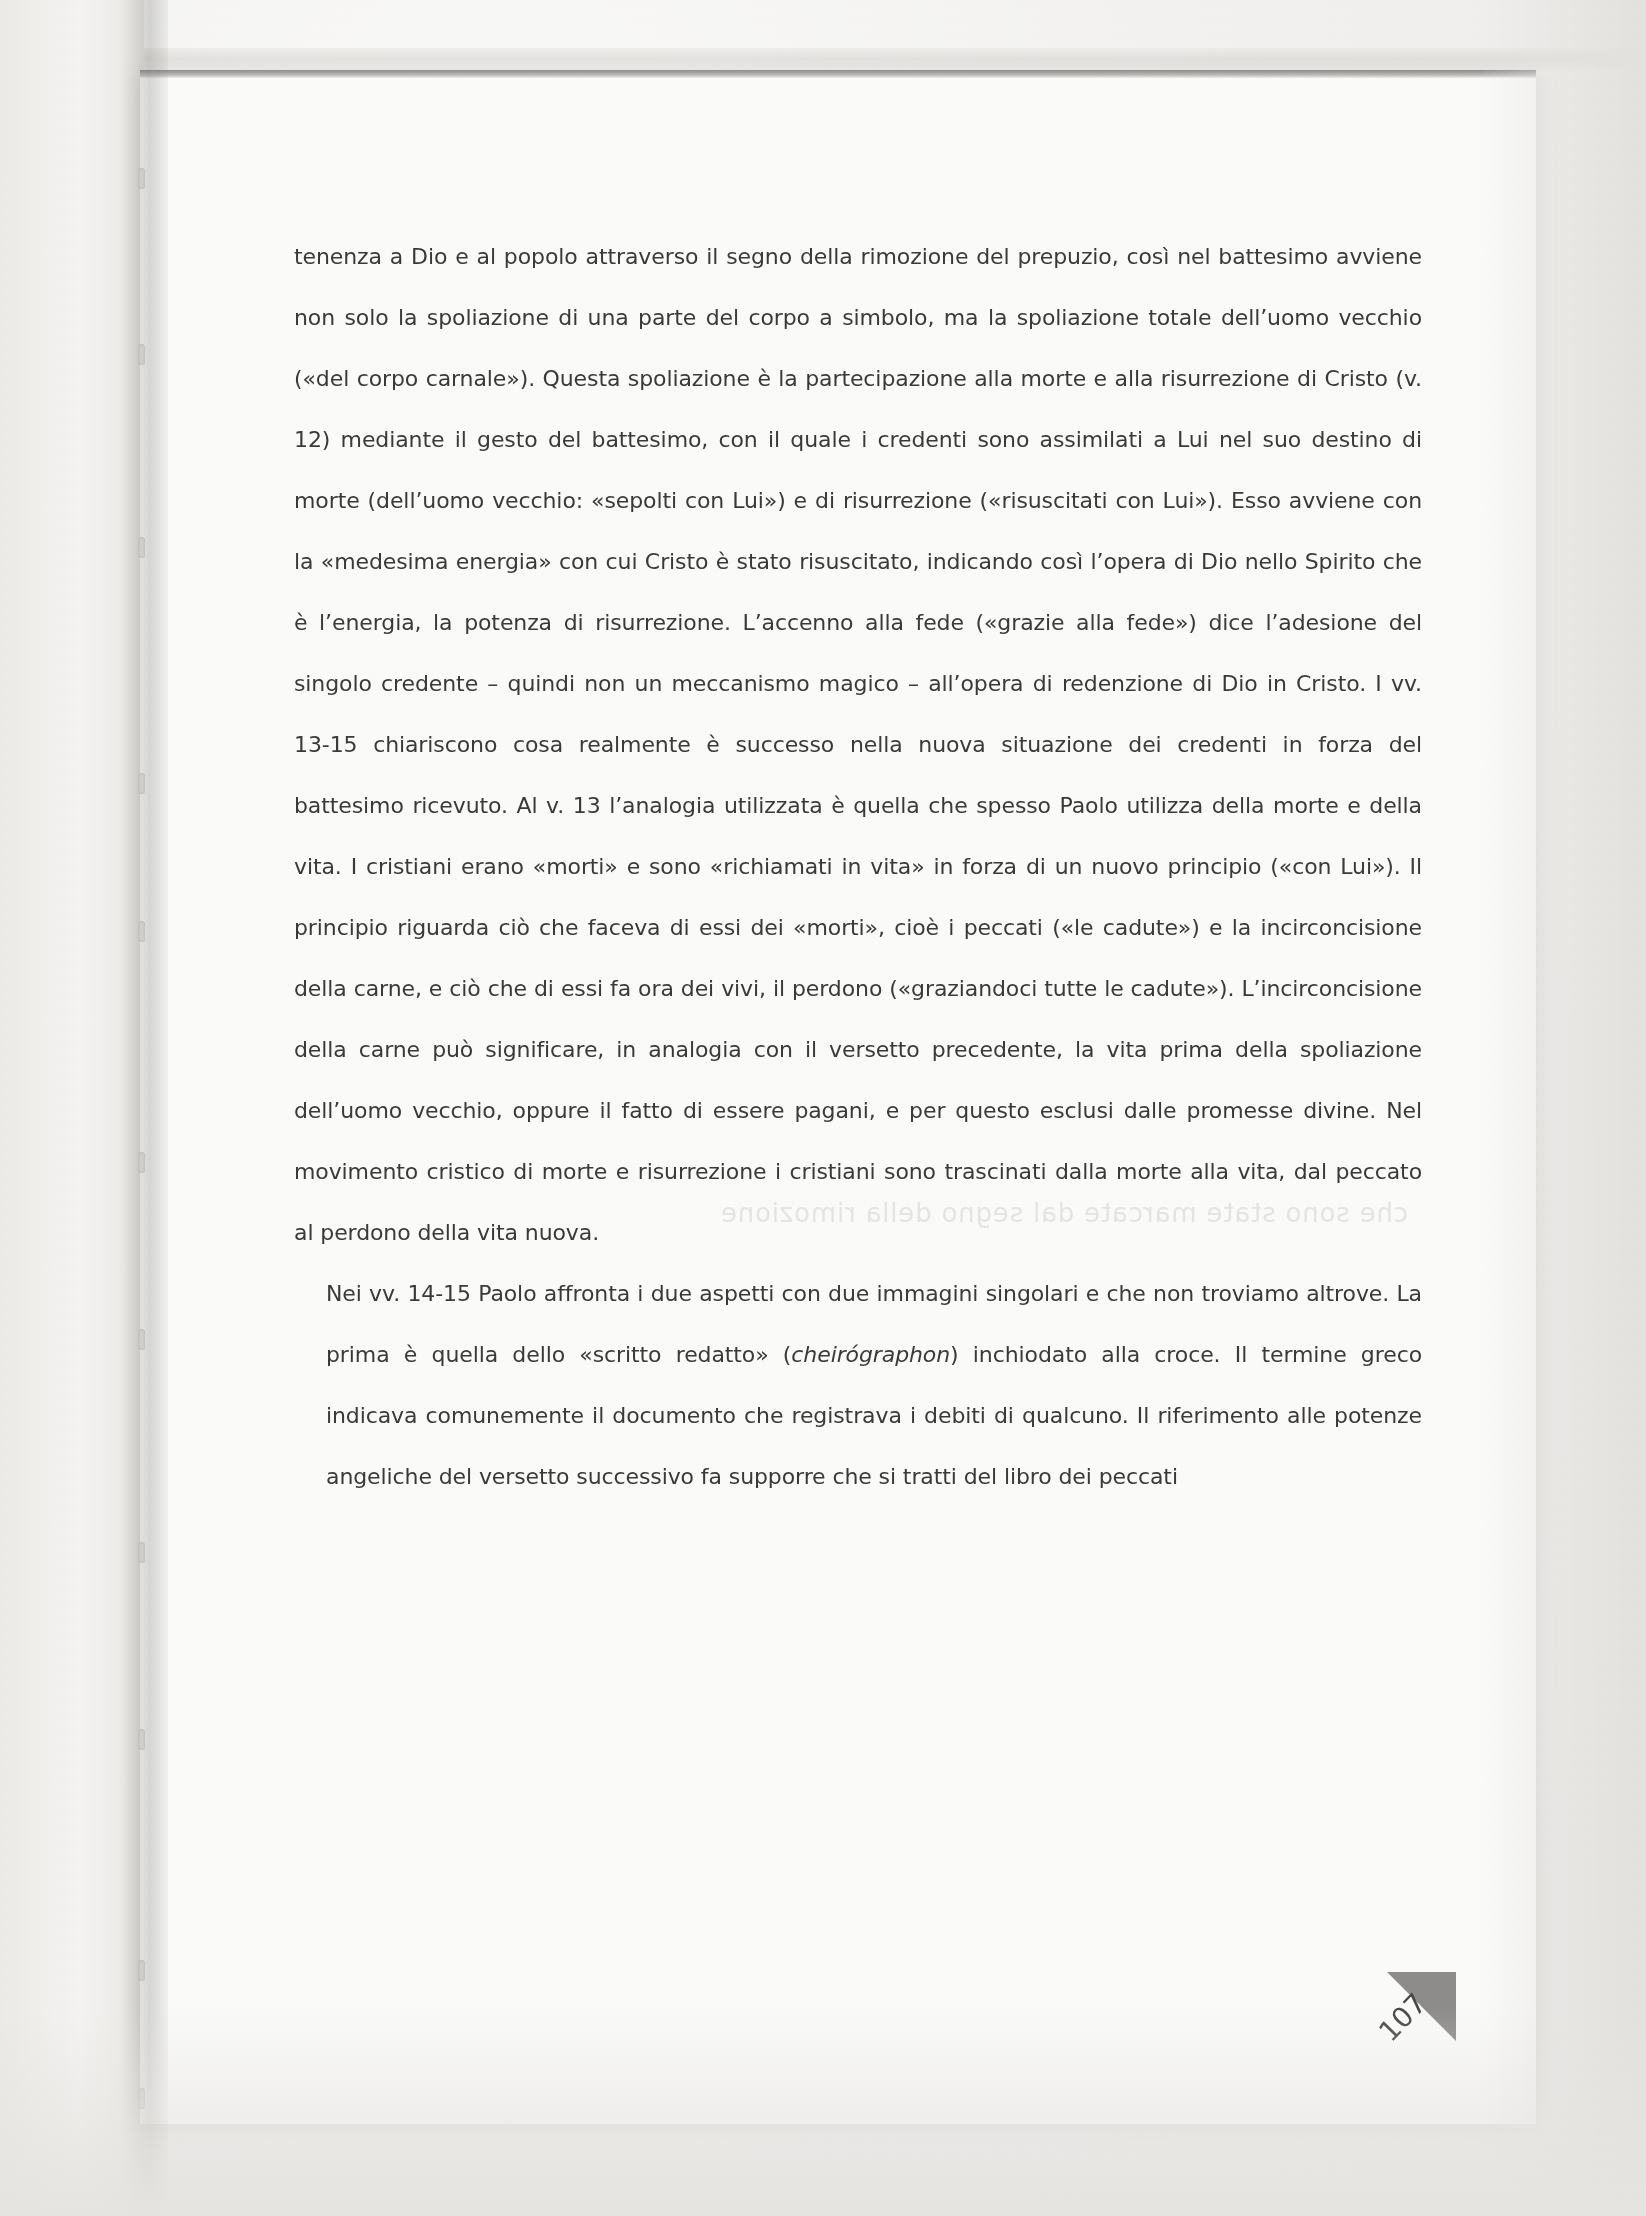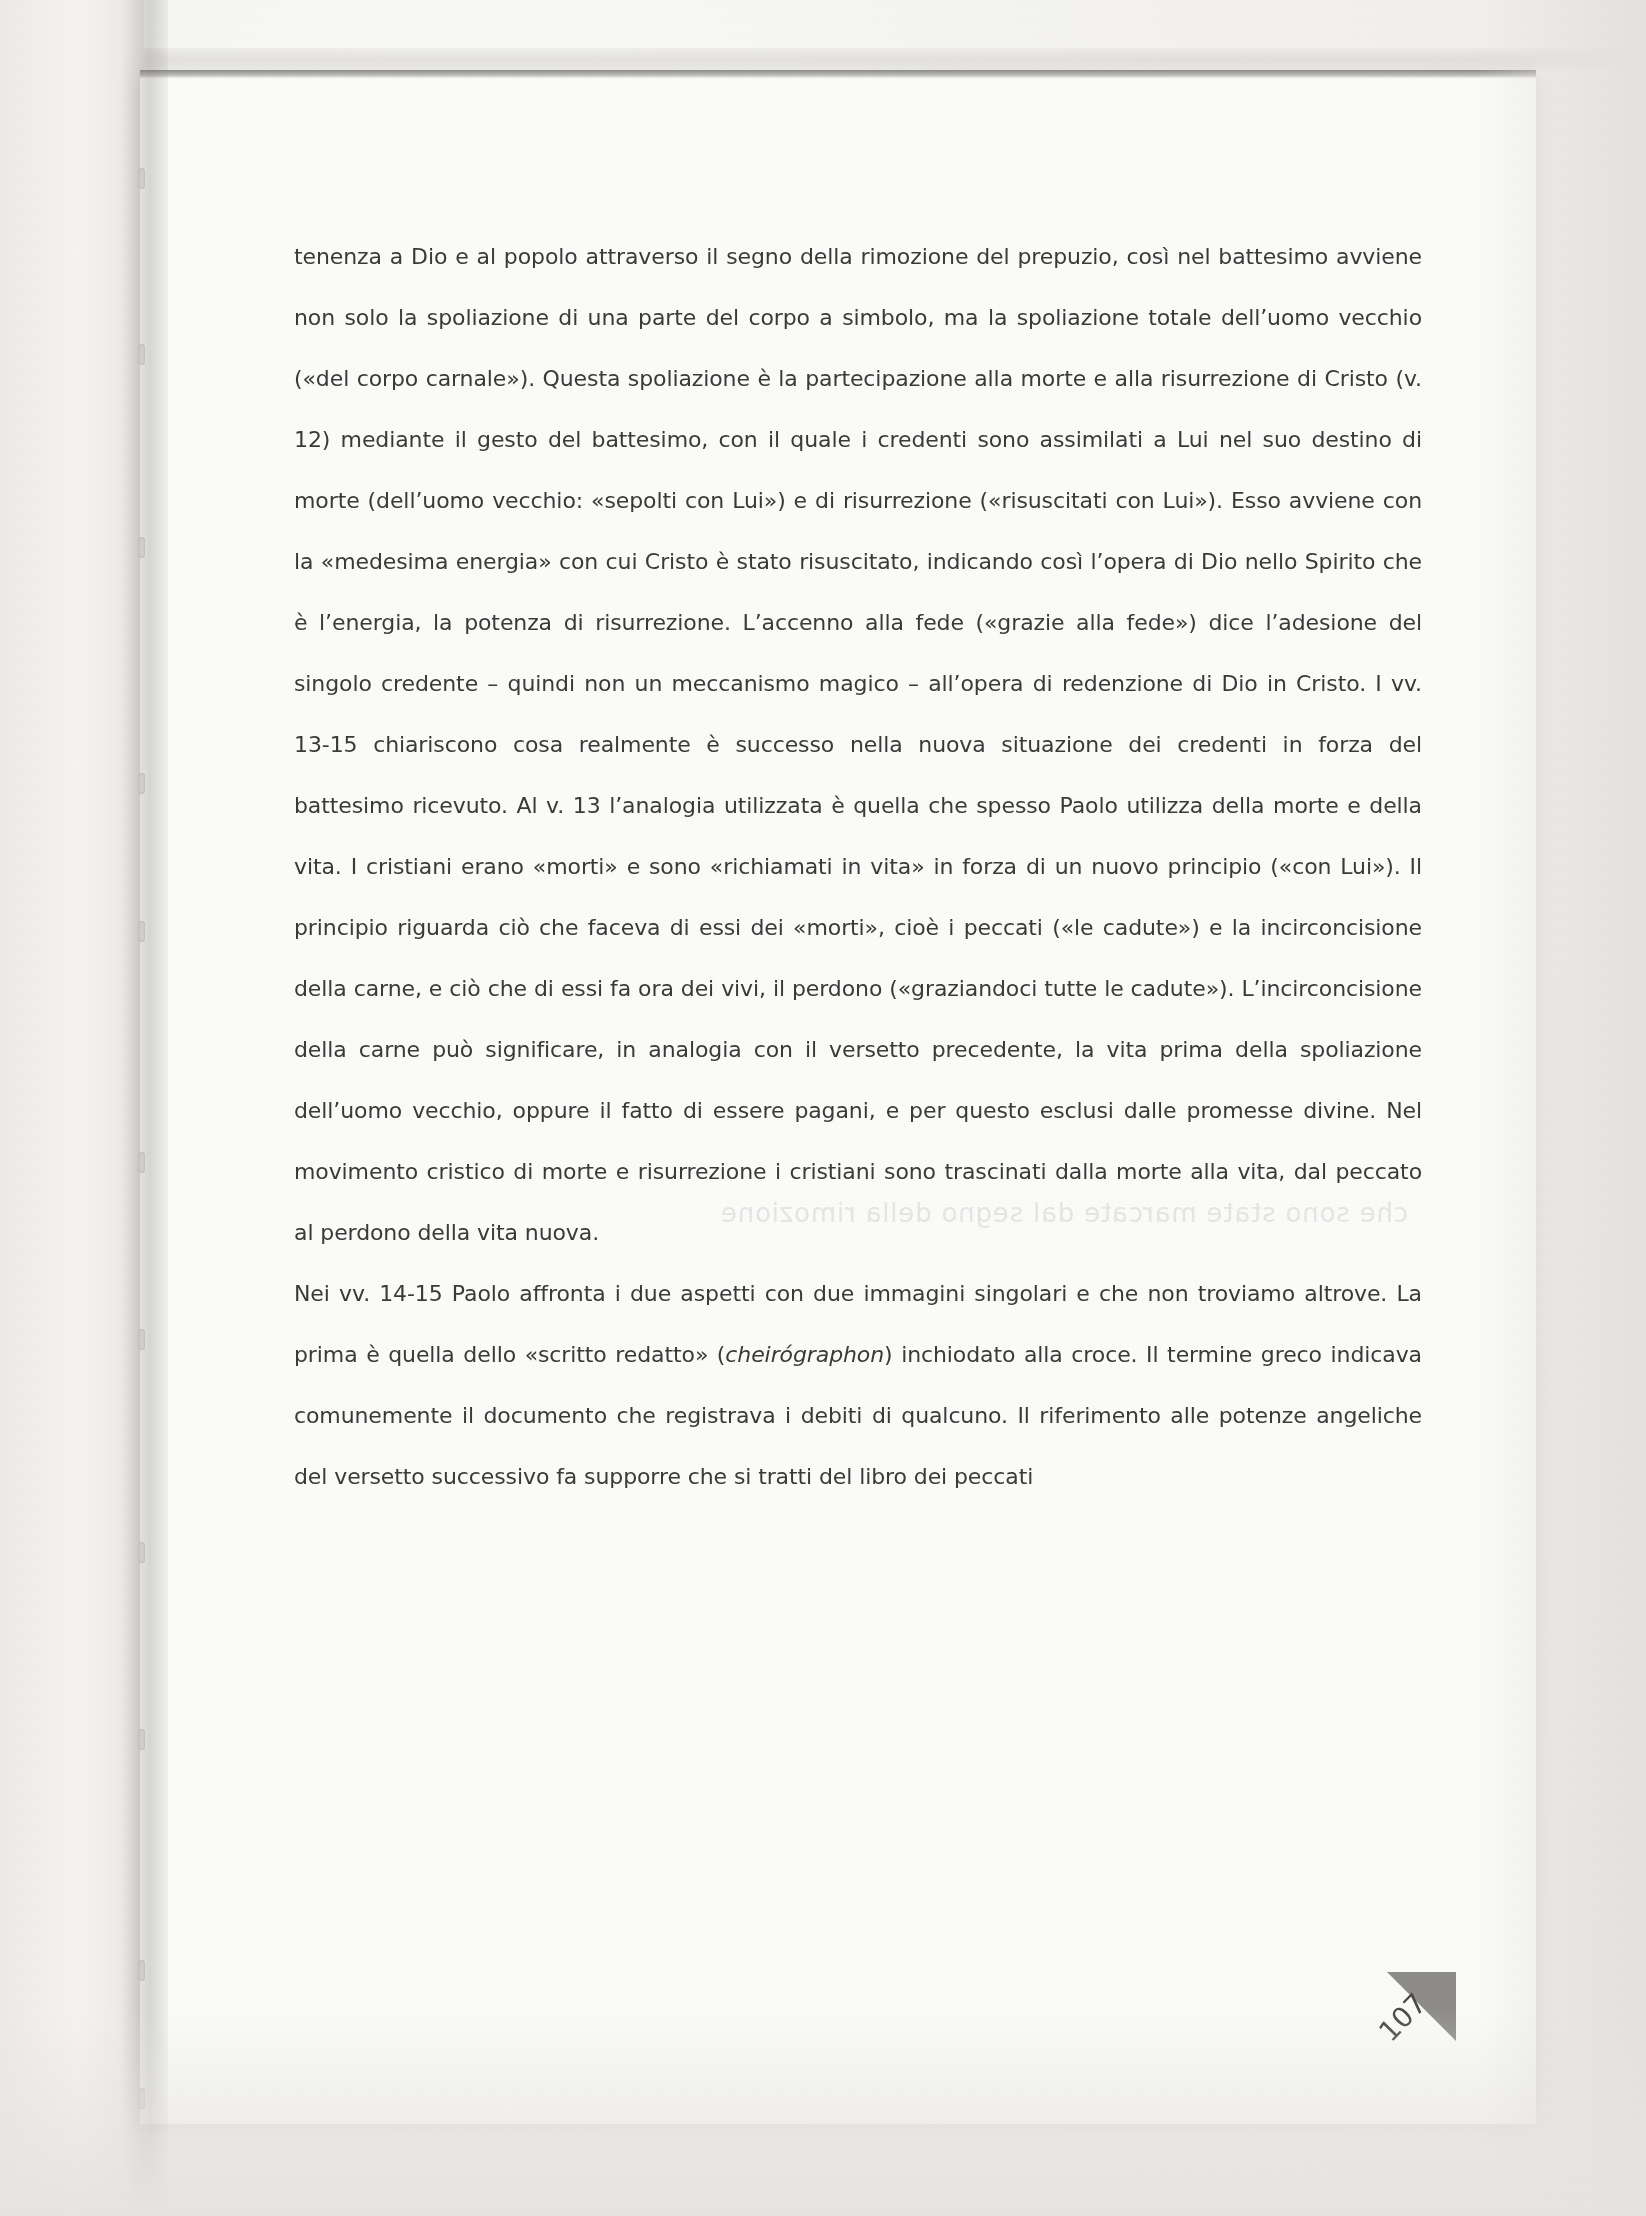--- a/index.html
+++ b/index.html
@@ -102,21 +102,21 @@
     line-height: 61px;
     color: #3b3a39;
     text-align: justify;
     text-justify: inter-word;
     letter-spacing: -0.1px;
   }
   .textblock p {
     margin: 0;
     text-indent: 0;
   }
-  .textblock p + p { margin-top: 0; }
+  .textblock p + p { margin-top: 0; margin-left: 32px; }
   .textblock em { font-style: italic; }
 
   
   .bleed {
     position: absolute;
     left: 304px;
     top: 1198px;
     width: 1104px;
     font-size: 26px;
     color: rgba(120,118,116,0.17);

